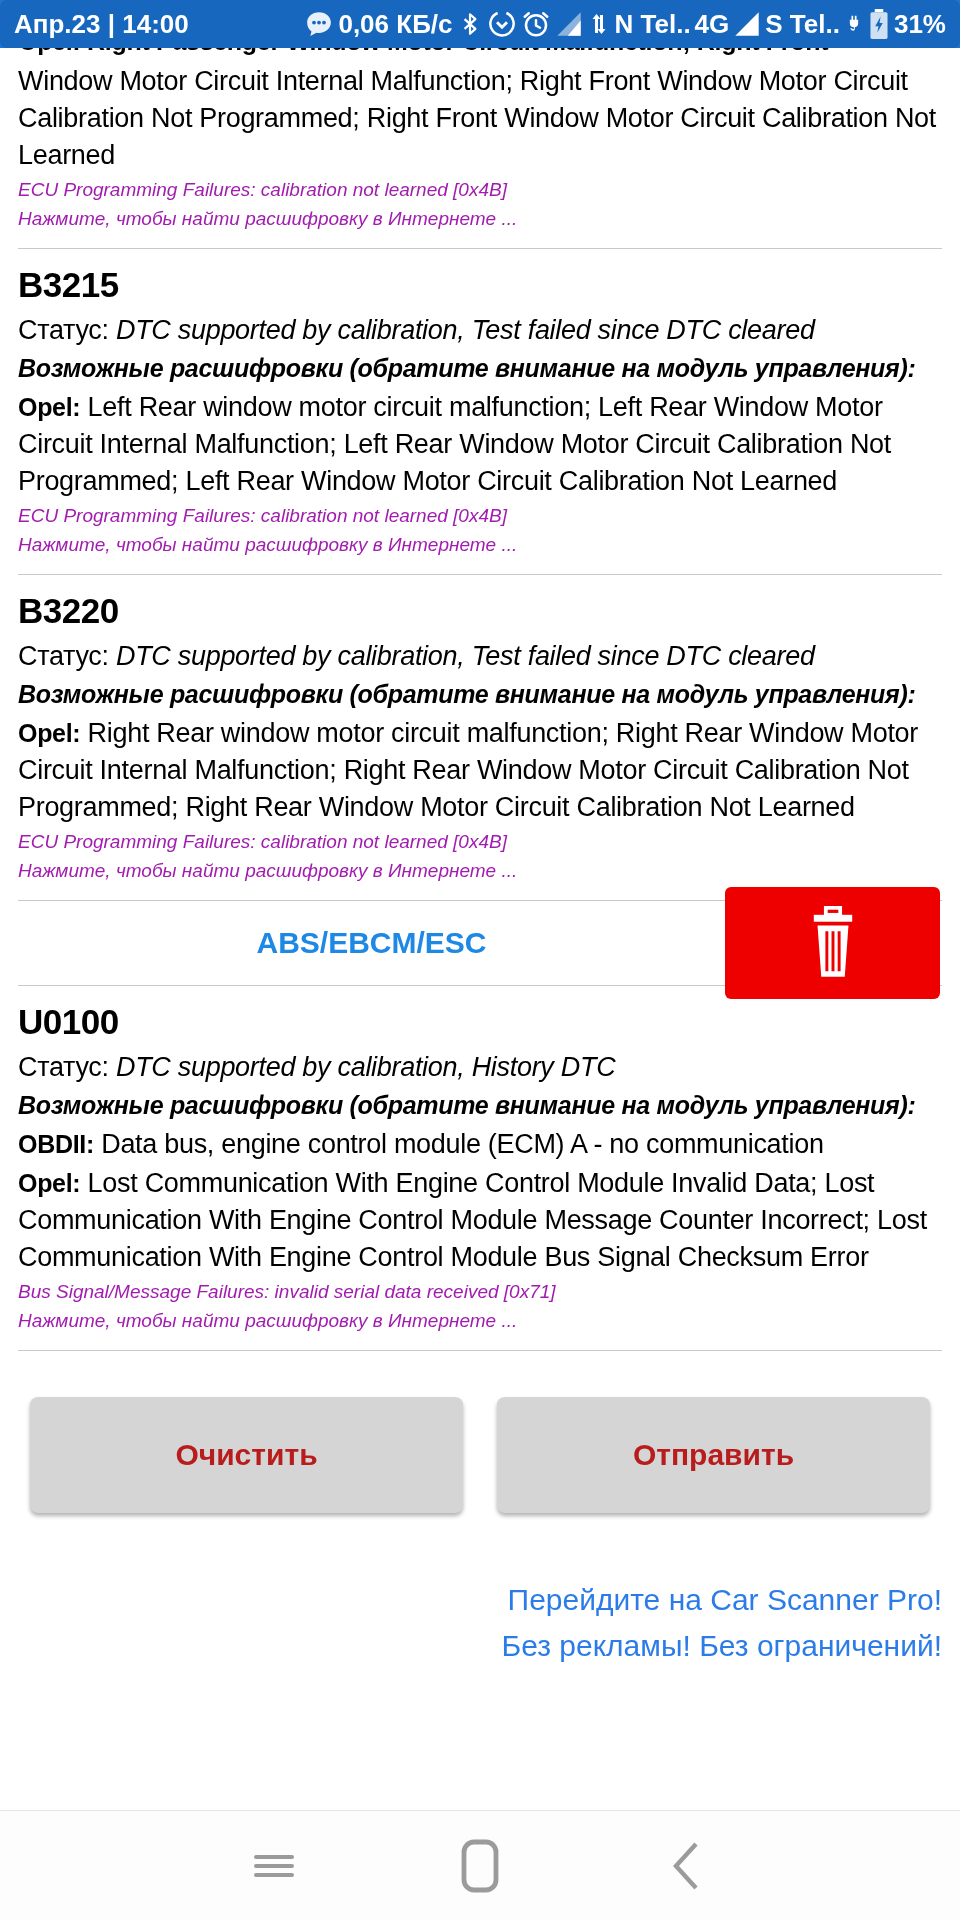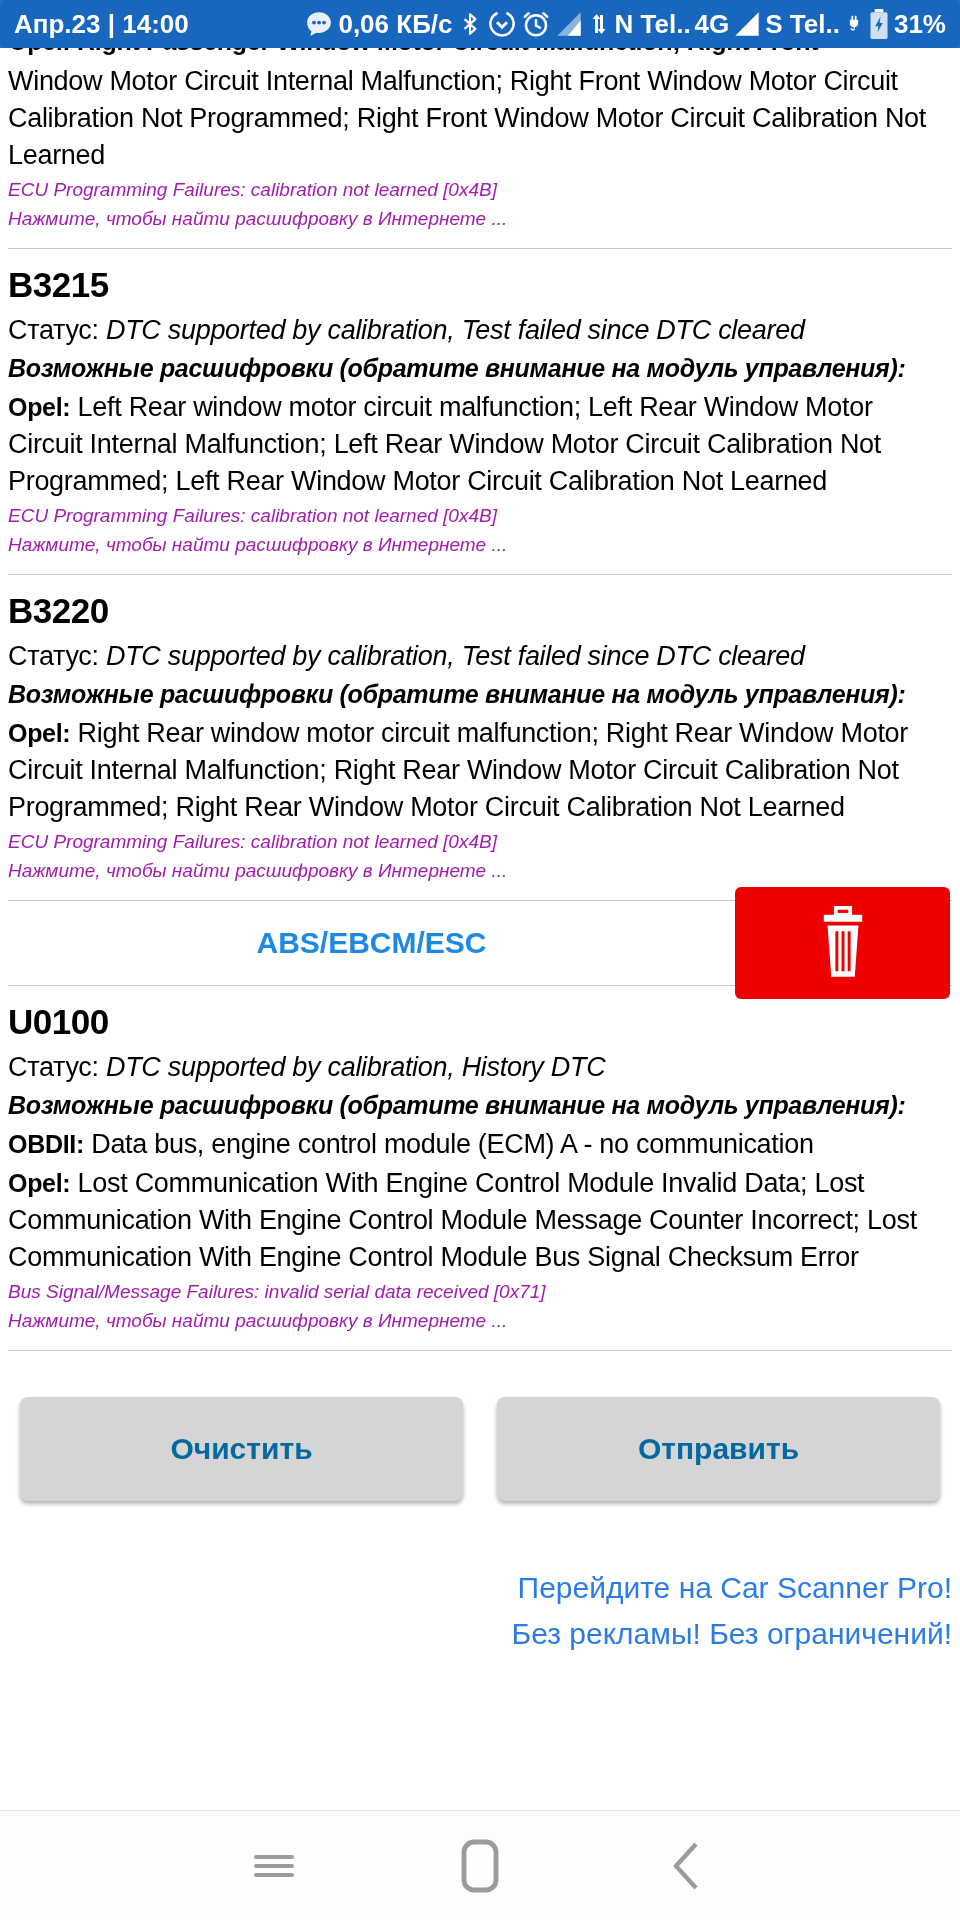--- a/index.html
+++ b/index.html
@@ -25,21 +25,21 @@
     display: flex; align-items: flex-end; position: relative;
     padding: 0 22px 28px 22px;
   }
   .back-btn { font-size: 31px; font-weight: 600; color: #fff; z-index: 2; }
   .nav-title {
     position: absolute; left: 0; right: 0; bottom: 28px;
     text-align: center; font-size: 33px; font-weight: 700;
   }
   .filter-btn { position: absolute; right: 18px; bottom: 18px; }
   
-  .content { padding: 0 8px; overflow: hidden; }
+  .content { padding: 0 18px; overflow: hidden; }
   .clipped-line { height: 13px; overflow: hidden; }
   .clipped-line span { display: block; margin-top: -25px; font-size: 27px; line-height: 37px; letter-spacing: -0.3px; }
   .desc { font-size: 27px; line-height: 37px; letter-spacing: -0.3px; margin: 2px 0; }
   .brand { font-weight: 700; font-size: 25px; }
   .note { font-size: 19px; line-height: 27px; font-style: italic; color: #a21caf; margin: 2px 0; }
   .divider { border-top: 1px solid #c9c9c9; margin: 16px 0 0 0; }
   .code { font-size: 35px; font-weight: 700; margin: 16px 0 10px 0; letter-spacing: -0.5px; }
   .status-line { font-size: 27px; margin: 6px 0 4px 0; letter-spacing: -0.3px; }
   .status-line .val { font-style: italic; }
   .hint { font-size: 25px; font-weight: 700; font-style: italic; margin: 8px 0 6px 0; letter-spacing: -0.3px; }
@@ -51,22 +51,22 @@
   }
   .module-label { flex: 1; text-align: center; color: #1e88e5; font-size: 30px; font-weight: 700; }
   .delete-btn {
     width: 215px; height: 112px; margin-right: 2px; border: none;
     background: #ee0000; border-radius: 6px;
     display: flex; align-items: center; justify-content: center; cursor: pointer;
   }
   
   .actions { display: flex; gap: 34px; padding: 0 12px; margin-top: 46px; }
   .action-btn {
-    flex: 1; height: 104px; background: #d5d5d5; border: none; border-radius: 8px;
-    font-family: inherit; font-size: 30px; font-weight: 700; color: #0369a1;
+    flex: 1; height: 116px; background: #d5d5d5; border: none; border-radius: 8px;
+    font-family: inherit; font-size: 30px; font-weight: 700; color: #b91c1c;
     box-shadow: 0 3px 4px rgba(0,0,0,0.30); cursor: pointer;
   }
   
   .promo { margin-top: 64px; text-align: right; color: #2b7ce9; font-size: 30px; line-height: 46px; cursor: pointer; }
   
   .sys-nav {
     position: absolute; left: 0; right: 0; bottom: 0; height: 110px;
     background: #fdfdfd; border-top: 1px solid #e3e5e7;
     display: flex; align-items: center; justify-content: center; gap: 150px;
   }

